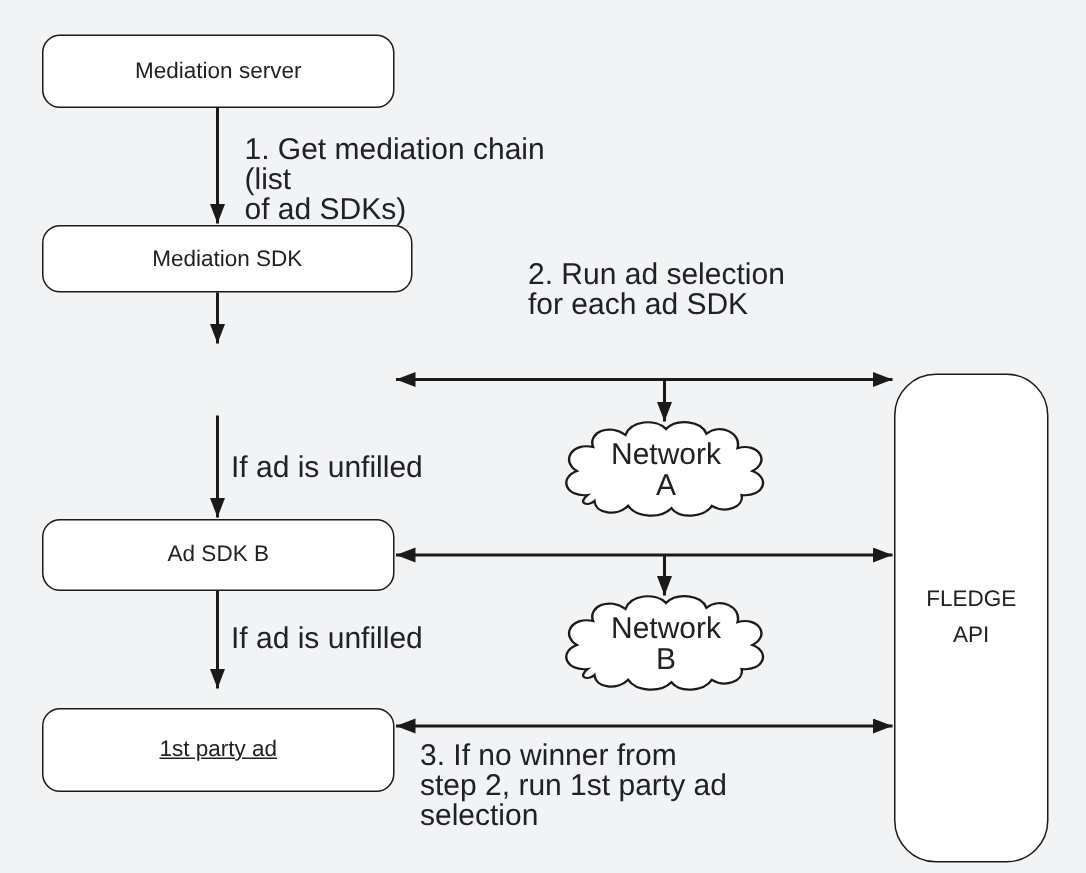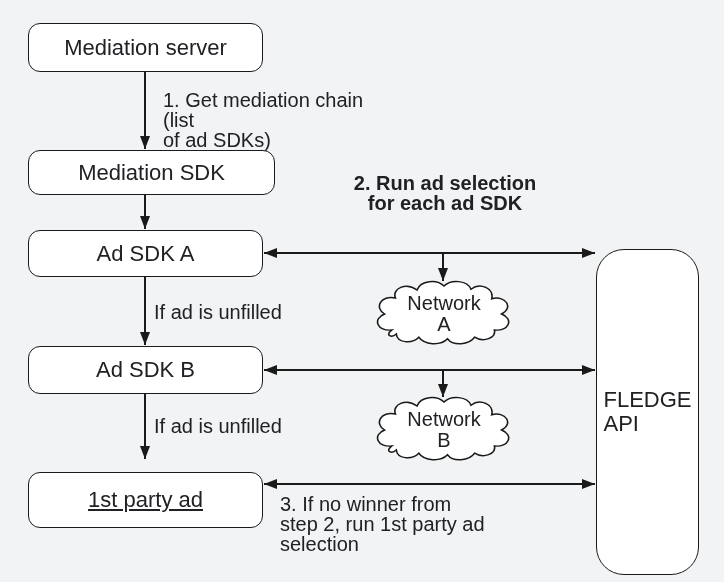--- a/index.html
+++ b/index.html
@@ -17,32 +17,32 @@
     overflow:hidden;
   }
   .layer{position:absolute;left:0;top:0;}
   .conn{stroke:var(--line);stroke-width:2;fill:none;}
   .ahead{fill:var(--line);stroke:none;}
   .cloud{fill:var(--node-fill);stroke:var(--line);stroke-width:1.8;}
   .node{
     position:absolute;background:var(--node-fill);
     border:1.6px solid var(--line);border-radius:12px;
     display:flex;align-items:center;justify-content:center;
-    font-size:22px;text-align:left;box-sizing:border-box;
+    font-size:15px;text-align:center;box-sizing:border-box;
   }
   .node-label{white-space:pre-line;line-height:24px;}
   .ann{
     position:absolute;font-size:20px;line-height:20px;
     white-space:pre-line;
   }
   .cloud-label{
     position:absolute;font-size:20px;line-height:21px;
     white-space:pre-line;text-align:center;
   }
-  .center{text-align:center;font-weight:bold;}
+  .center{}
 </style>
 </head>
 <body>
 
 <div class="canvas">
 
   <svg class="layer" width="724" height="582" viewBox="0 0 724 582">
     <defs>
       <marker id="ah" markerUnits="userSpaceOnUse" markerWidth="14" markerHeight="11" refX="13" refY="5" orient="auto-start-reverse">
         <path class="ahead" d="M0,0 L13,5 L0,10 Z"></path>
@@ -66,23 +66,20 @@
   </svg>
 
   <div class="node" style="left:28px;top:23px;width:235px;height:49px;">
     <span class="node-label">Mediation server</span>
   </div>
 
   <div class="node" style="left:28px;top:150px;width:247px;height:45px;">
     <span class="node-label">Mediation SDK</span>
   </div>
 
-  <div class="node" style="left:28px;top:230px;width:235px;height:47px;">
-    <span class="node-label">Ad SDK A</span>
-  </div>
 
   <div class="node" style="left:28px;top:346px;width:235px;height:48px;">
     <span class="node-label">Ad SDK B</span>
   </div>
 
   <div class="node" style="left:28px;top:472px;width:235px;height:56px;text-decoration:underline;">
     <span class="node-label">1st party ad</span>
   </div>
 
   <div class="node" style="left:596px;top:213px;width:103px;height:326px;border-radius:28px;margin-top:36px;">

